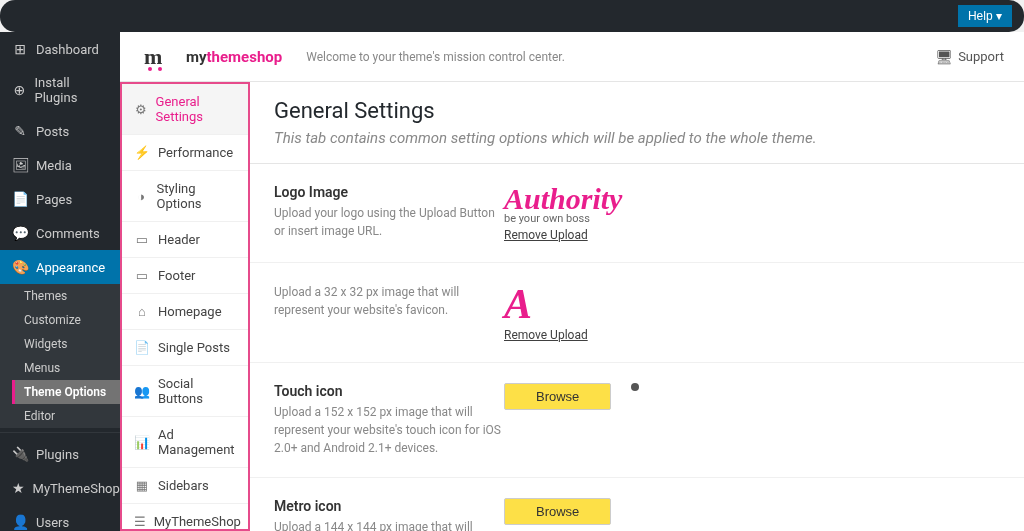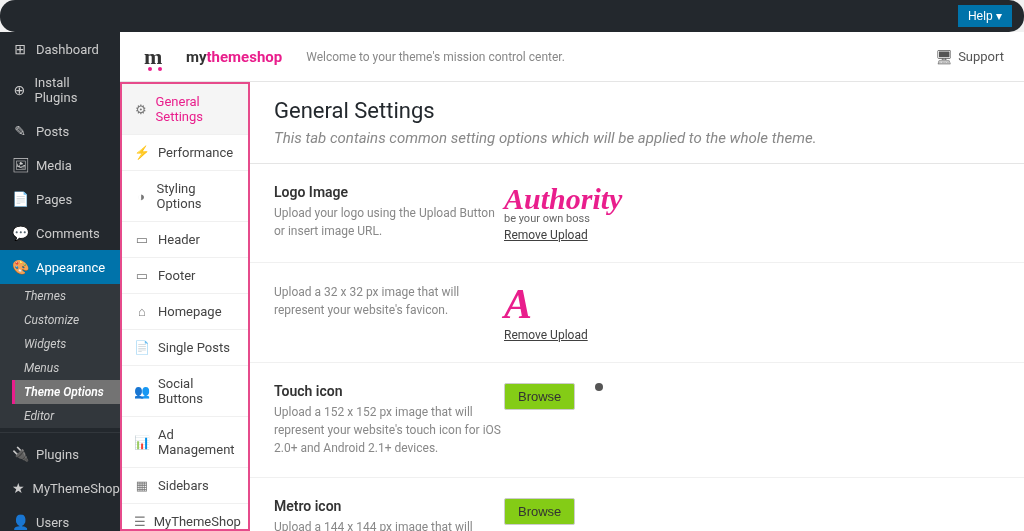--- a/index.html
+++ b/index.html
@@ -10,21 +10,21 @@
     .help-btn { background: #0073aa; color: #fff; border: none; padding: 4px 10px; font-size: 12px; cursor: pointer; display: flex; align-items: center; gap: 4px; }
 
     
     .main-layout { display: flex; flex: 1; overflow: hidden; }
 
     
     .sidebar { width: 120px; background: #23282d; color: #eee; flex-shrink: 0; overflow-y: auto; }
     .sidebar-item { display: flex; align-items: center; gap: 8px; padding: 9px 12px; cursor: pointer; font-size: 13px; color: #ccc; }
     .sidebar-item.active { background: #0073aa; color: #fff; }
     .sidebar-item .icon { font-size: 14px; width: 16px; text-align: center; }
-    .sidebar-sub { padding-left: 12px; font-style: italic; }
+    .sidebar-sub { padding-left: 12px; }
     .sidebar-sub-item { display: block; padding: 5px 12px; color: #ccc; font-size: 12px; cursor: pointer; }
     .sidebar-sub-item.active { color: #fff; font-weight: 600; }
     .sidebar-divider { border-top: 1px solid #32373c; margin: 4px 0; }
 
     
     .content-area { flex: 1; display: flex; flex-direction: column; overflow: hidden; }
 
     
     .page-header-bar { background: #fff; border-bottom: 1px solid #e5e5e5; padding: 0 20px; display: flex; align-items: center; justify-content: space-between; height: 50px; flex-shrink: 0; }
     .logo-area { display: flex; align-items: center; gap: 10px; }
@@ -55,21 +55,21 @@
     
     .authority-logo { display: flex; flex-direction: column; }
     .authority-text { font-size: 36px; font-weight: 900; color: #e91e8c; font-style: italic; line-height: 1; }
     .authority-sub { font-size: 12px; color: #555; margin-top: 2px; }
     .remove-upload { display: block; color: #404040; font-size: 12px; text-decoration: underline; cursor: pointer; margin-top: 3px; }
 
     
     .favicon-letter { font-size: 40px; font-weight: 900; color: #e91e8c; line-height: 1; }
 
     
-    .browse-btn { background: #84cc16; border: 1px solid #ccc; color: #333; padding: 5px 13px; font-size: 13px; cursor: pointer; border-radius: 2px; }
+    .browse-btn { background: #fde047; border: 1px solid #ccc; color: #333; padding: 5px 31px; font-size: 13px; cursor: pointer; border-radius: 2px; }
 
     
     .cursor-dot { width: 8px; height: 8px; background: #555; border-radius: 50%; display: inline-block; margin-left: 20px; }
   </style>
 </head>
 <body>
 
 <div class="admin-bar">
   <button class="help-btn">Help ▾</button>
 </div>

